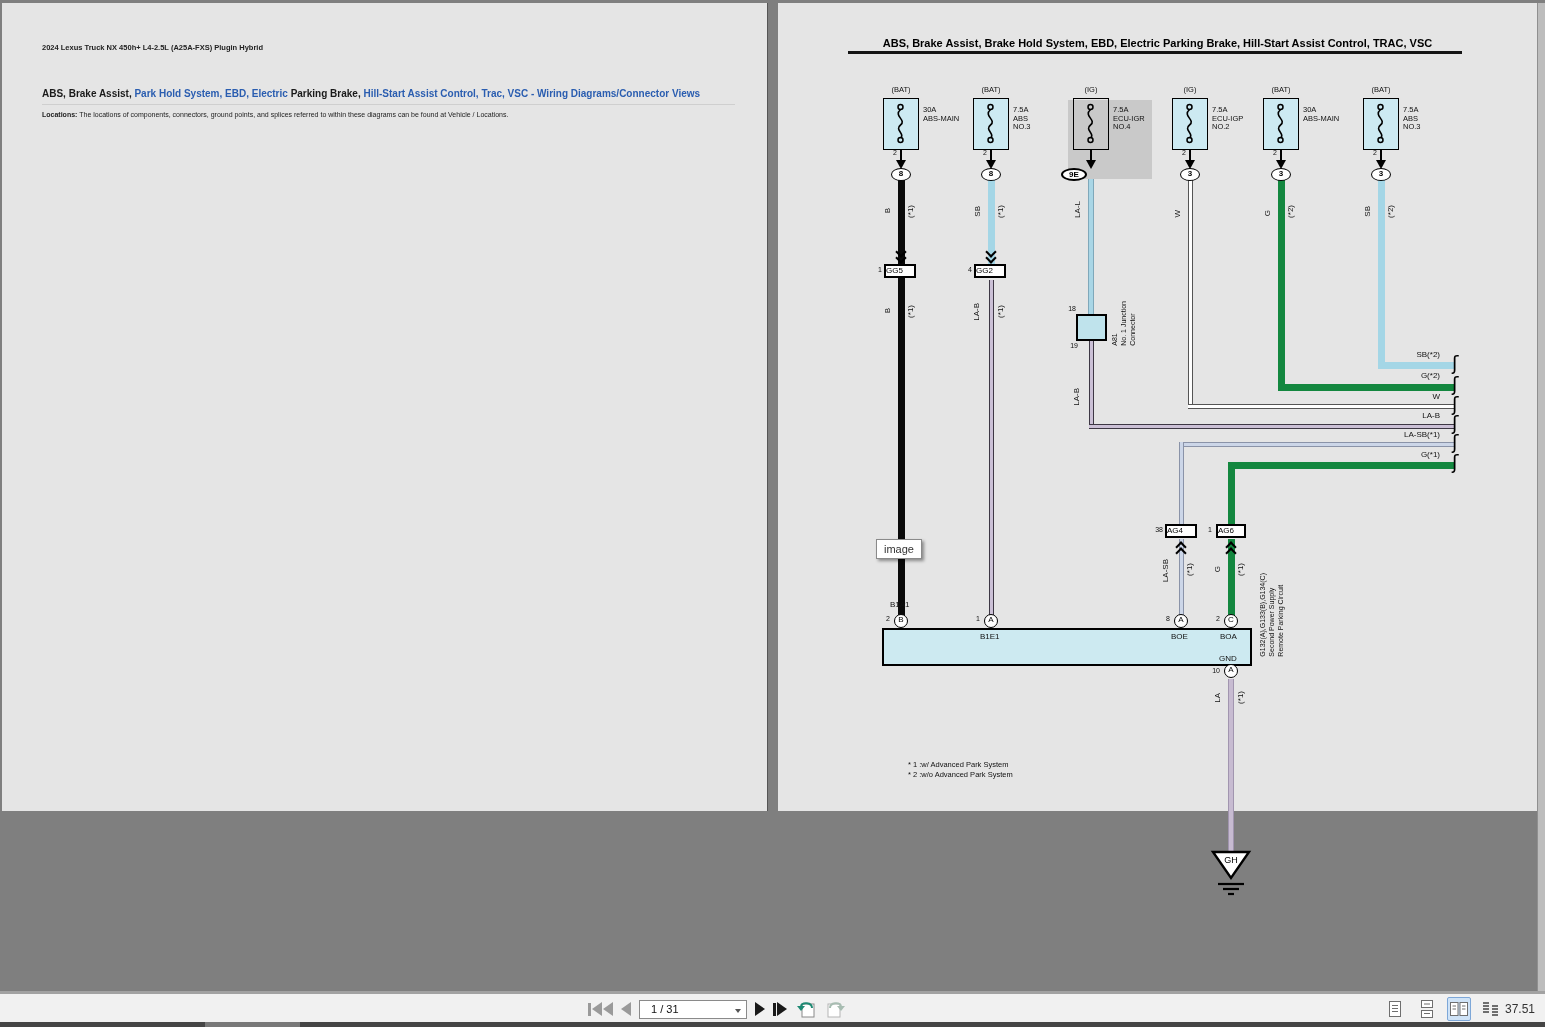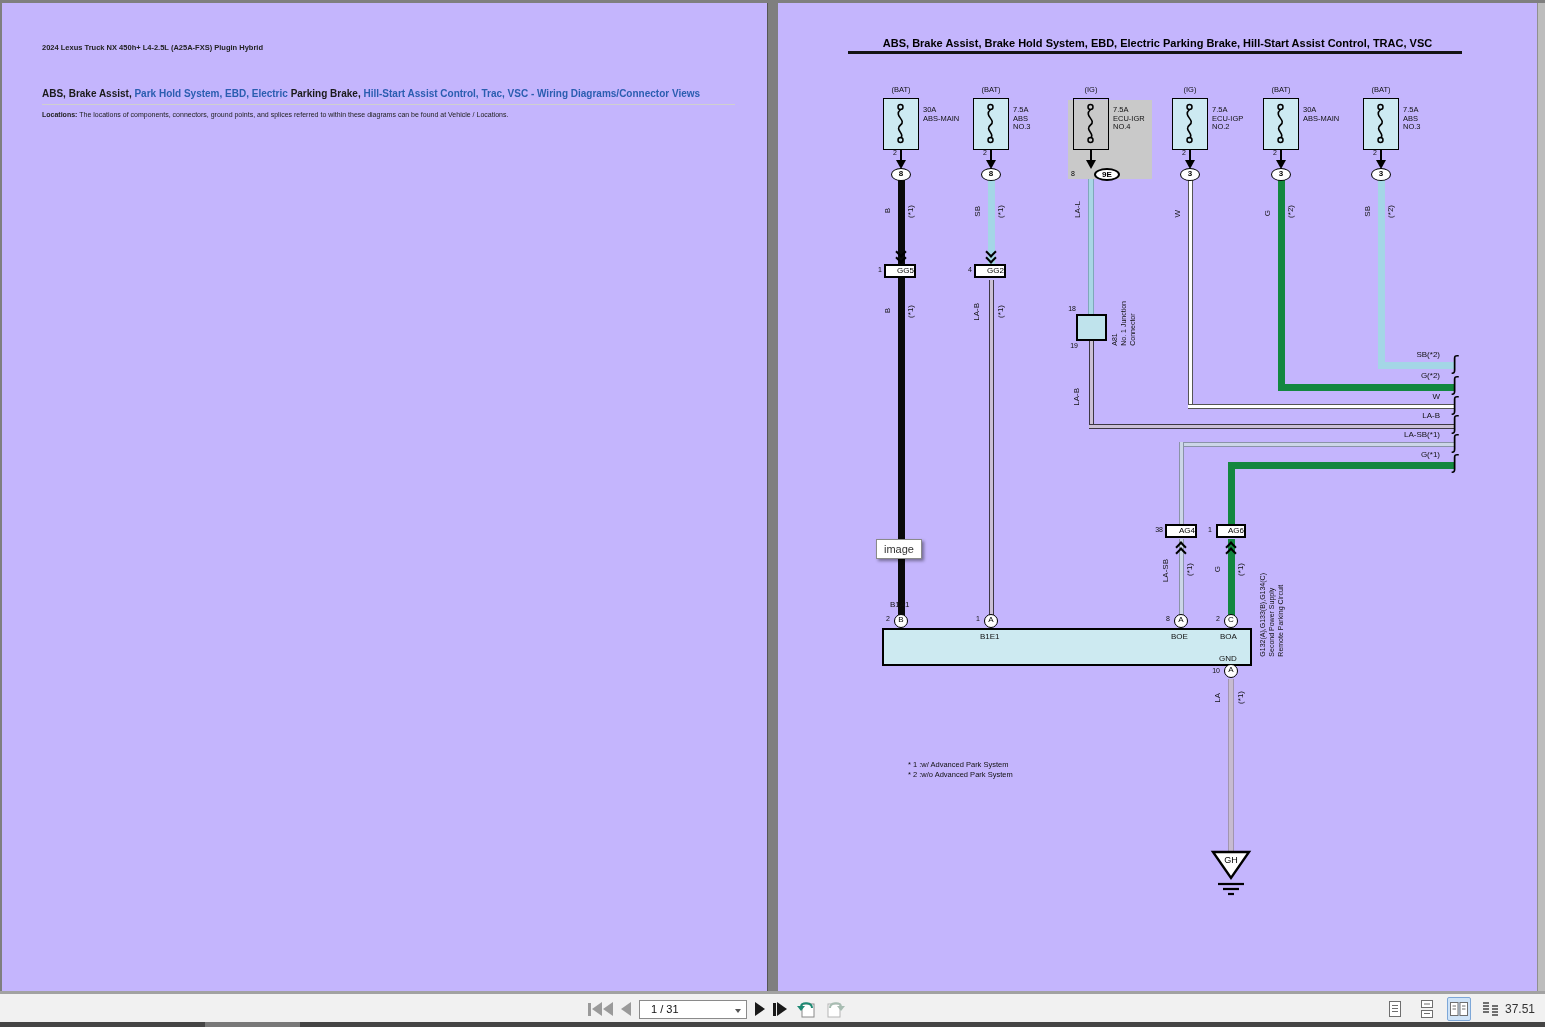--- a/index.html
+++ b/index.html
@@ -1,18 +1,18 @@
 <!DOCTYPE html>
 <html><head>
 <meta charset="utf-8">
 <style>
   *{box-sizing:border-box;margin:0;padding:0}
   body{margin:0;font-family:"Liberation Sans",sans-serif}
   .screen{position:relative;width:1545px;height:1027px;background:#7f7f7f;overflow:hidden;font-family:"Liberation Sans",sans-serif}
-  .page{position:absolute;top:3px;height:988px;background:#c4b5fd}
+  .page{position:absolute;top:3px;height:808px;background:#e5e5e5}
   .left-page{left:2px;width:766px;border-right:1px solid #555}
   .right-page{left:778px;width:759px}
   
   .doc-title{position:absolute;left:40px;top:40px;font-size:7.5px;font-weight:700;color:#222}
   .doc-heading{position:absolute;left:40px;top:85px;font-size:10px;font-weight:700;color:#1a1a1a;white-space:nowrap}
   .doc-heading .lnk{color:#2a5db0}
   .doc-rule{position:absolute;left:40px;top:101px;width:693px;height:1px;background:#cfcfcf}
   .doc-loc{position:absolute;left:40px;top:108px;font-size:7px;color:#222}
   
   .rp-header{position:absolute;left:0;top:34px;width:100%;text-align:center;font-size:11px;font-weight:700;color:#000}
@@ -20,40 +20,40 @@
   
   .fgroup{position:absolute;top:82px;width:120px;height:102px}
   .fsrc{position:absolute;left:0;top:0;width:120px;text-align:center;font-size:7.5px;color:#111}
   .fbox{position:absolute;left:42px;top:13px;width:36px;height:52px;border:1.5px solid #000;background:#cdeaf2}
   .fbox.plain{background:transparent}
   .frate{position:absolute;left:82px;top:21px;font-size:7.5px;line-height:8.5px;white-space:pre-line;color:#111}
   .fpin{position:absolute;left:38px;top:64px;width:18px;text-align:right;font-size:7px;color:#111}
   .fstem{position:absolute;left:59.25px;top:65px;width:1.5px;height:11px;background:#000}
   .fhead{position:absolute;left:55px;top:75px;width:0;height:0;border-left:5px solid transparent;border-right:5px solid transparent;border-top:9px solid #000}
   .node{position:absolute;left:50px;top:83px;width:20px;height:13px;background:#fff;border:1.8px solid #000;border-radius:50%;font-size:8px;line-height:10px;text-align:center;font-weight:700;z-index:4}
-  .node.wide{left:63px;width:26px;border-width:2.2px}
+  .node.wide{left:30px;width:26px;border-width:2.2px}
   .npin{position:absolute;left:28px;top:85px;width:16px;text-align:right;font-size:7px}
   
   .vwire,.hwire{position:absolute}
   .wire-b{background:#0a0a0a}
   .wire-sb{background:#a4d6e6}
   .wire-lal{background:#a9d6e6;border-left:1px solid #7fa8ba;border-right:1px solid #7fa8ba}
   .wire-lab-v{background:#cbc0d6;border-left:1.5px solid #3d3744;border-right:1.5px solid #3d3744}
   .wire-lab-h{background:#cbc0d6;border-top:1.5px solid #3d3744;border-bottom:1.5px solid #3d3744}
   .wire-w-v{background:#fff;border-left:1px solid #555;border-right:1px solid #555}
   .wire-w-h{background:#fff;border-top:1px solid #555;border-bottom:1px solid #555}
   .wire-g{background:#13873f}
   .wire-lasb-v{background:#ccd6e8;border-left:1px solid #8a93a8;border-right:1px solid #8a93a8}
   .wire-lasb-h{background:#ccd6e8;border-top:1px solid #8a93a8;border-bottom:1px solid #8a93a8}
   .wire-la{background:#c7bbd1;border-left:1px solid #a195af;border-right:1px solid #a195af}
   .vtext{position:absolute;writing-mode:vertical-rl;transform:rotate(180deg);font-size:8px;line-height:10px;white-space:pre;color:#111}
   .vtext.small{font-size:7px;line-height:9px}
   .hlab{position:absolute;left:542px;width:120px;text-align:right;font-size:8px;color:#111}
   .brace{position:absolute;font-family:"DejaVu Sans",sans-serif;font-size:19px;line-height:1;color:#000}
-  .cbox{position:absolute;height:14px;border:2px solid #000;background:#fff;font-size:8px;line-height:10px;text-align:right;z-index:5;color:#000}
+  .cbox{position:absolute;height:14px;border:2px solid #000;background:#fff;font-size:8px;line-height:10px;text-align:left;z-index:5;color:#000}
   .pnum{position:absolute;font-size:7px;color:#111;text-align:right}
   .chev{position:absolute;width:8px;height:8px;z-index:5}
   .chev.down{border-left:2px solid #000;border-bottom:2px solid #000;transform:rotate(-45deg)}
   .chev.up{border-left:2px solid #000;border-top:2px solid #000;transform:rotate(45deg)}
   .shade{position:absolute;left:290px;top:97px;width:84px;height:79px;background:#c9c9c9}
   .a81box{position:absolute;left:298px;top:311px;width:31px;height:27px;background:#bfe3ec;border:2.5px solid #000;z-index:4}
   .comp{position:absolute;left:104px;top:625px;width:370px;height:38px;background:#cdeaf1;border:2px solid #000}
   .cpin{position:absolute;width:14px;height:14px;border:1.8px solid #000;border-radius:50%;background:#fff;font-size:8px;line-height:10px;text-align:center;z-index:6}
   .clab{position:absolute;font-size:8px;color:#111;z-index:6}
   .tooltip{position:absolute;left:98px;top:536px;width:46px;height:20px;background:#fff;border:1px solid #8a8a8a;box-shadow:2px 2px 3px rgba(0,0,0,.4);font-size:11px;color:#333;text-align:center;line-height:18px;z-index:9}

